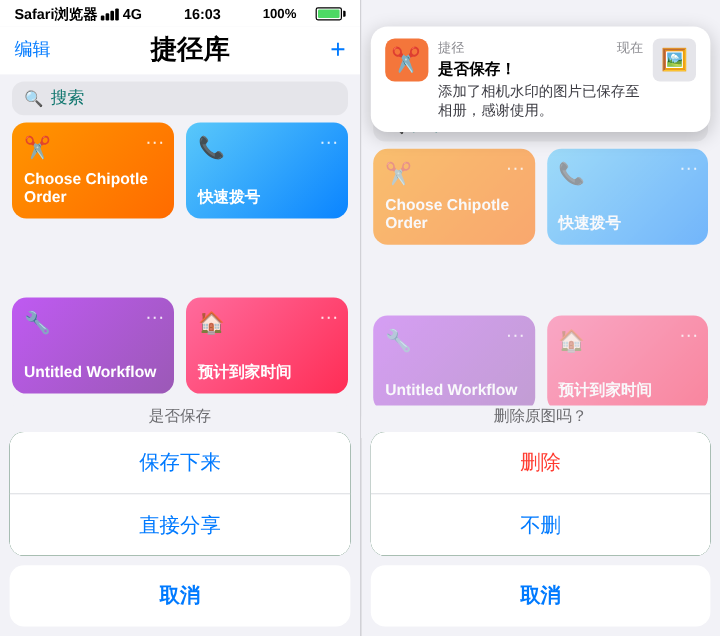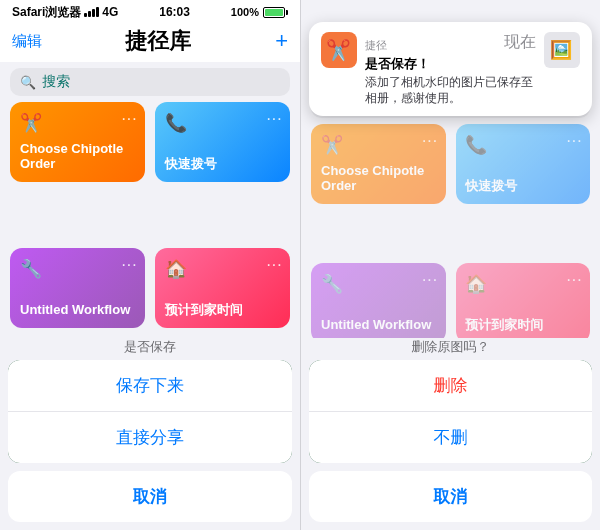--- a/index.html
+++ b/index.html
@@ -31,21 +31,21 @@
       display: flex;
       justify-content: space-between;
       align-items: center;
       padding: 4px 12px 2px;
       background: #fff;
       font-size: 12px;
       font-weight: 600;
       height: 22px;
     }
     .status-left { display: flex; align-items: center; gap: 3px; }
-    .status-right { display: flex; align-items: flex-end; gap: 4px; }
+    .status-right { display: flex; align-items: flex-start; gap: 16px; }
     .signal-bars { display: flex; align-items: flex-end; gap: 1px; }
     .signal-bars span {
       background: #000;
       width: 3px;
       border-radius: 1px;
     }
     .battery-icon {
       display: flex; align-items: center; gap: 1px;
     }
     .battery-body {
@@ -220,25 +220,25 @@
       display: flex;
       align-items: center;
       justify-content: center;
       font-size: 20px;
       flex-shrink: 0;
     }
     .notif-content { flex: 1; }
     .notif-header {
       display: flex;
       justify-content: space-between;
-      align-items: flex-end;
+      align-items: flex-start;
       margin-bottom: 2px;
     }
     .notif-app { font-size: 11px; color: #8e8e93; font-weight: 500; }
-    .notif-time { font-size: 16px; color: #8e8e93; }
+    .notif-time { font-size: 11px; color: #8e8e93; }
     .notif-title { font-size: 13px; font-weight: 600; color: #000; margin-bottom: 2px; }
     .notif-body { font-size: 12px; color: #3c3c43; line-height: 1.3; }
     .notif-thumbnail {
       width: 36px;
       height: 36px;
       border-radius: 6px;
       background: #e5e5ea;
       flex-shrink: 0;
       overflow: hidden;
       display: flex;

